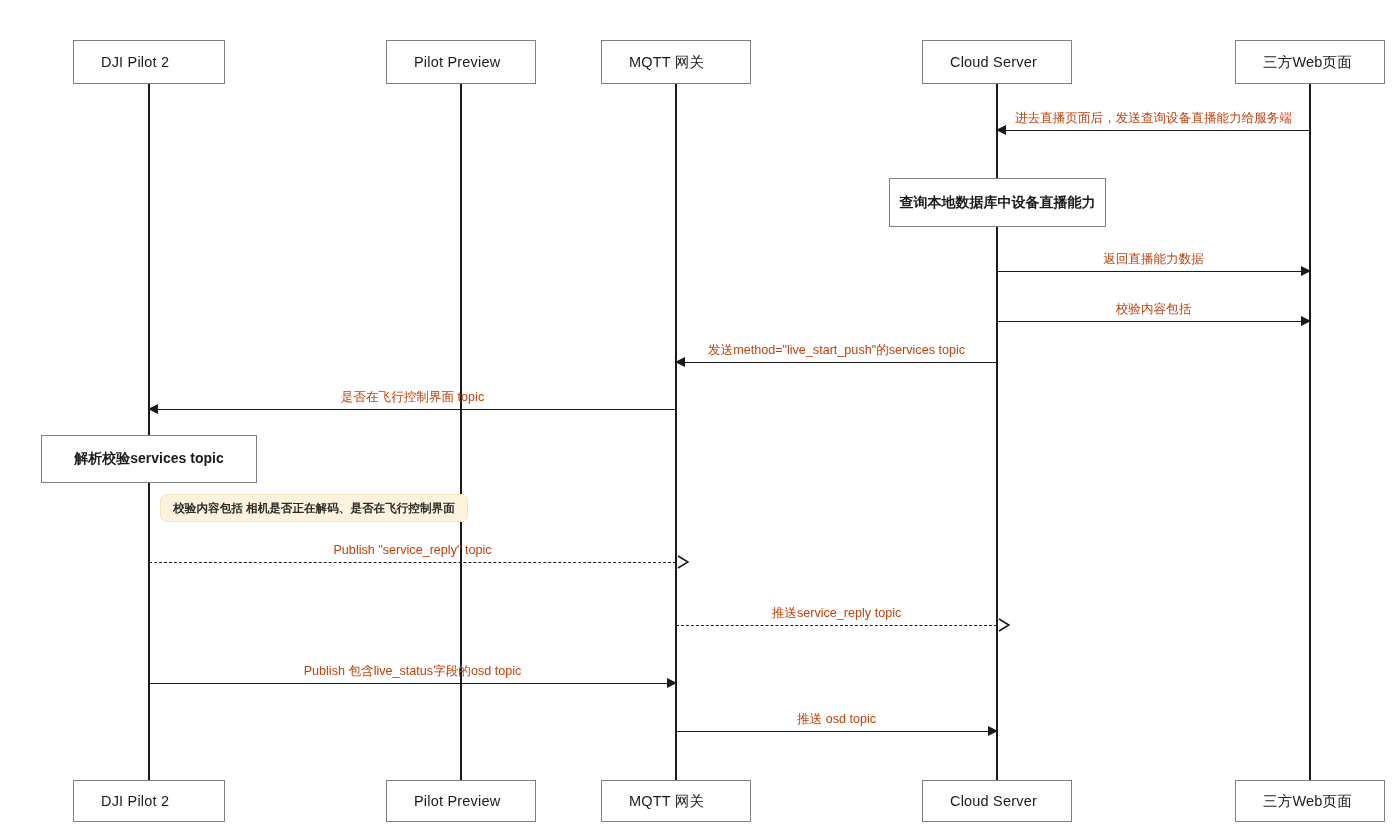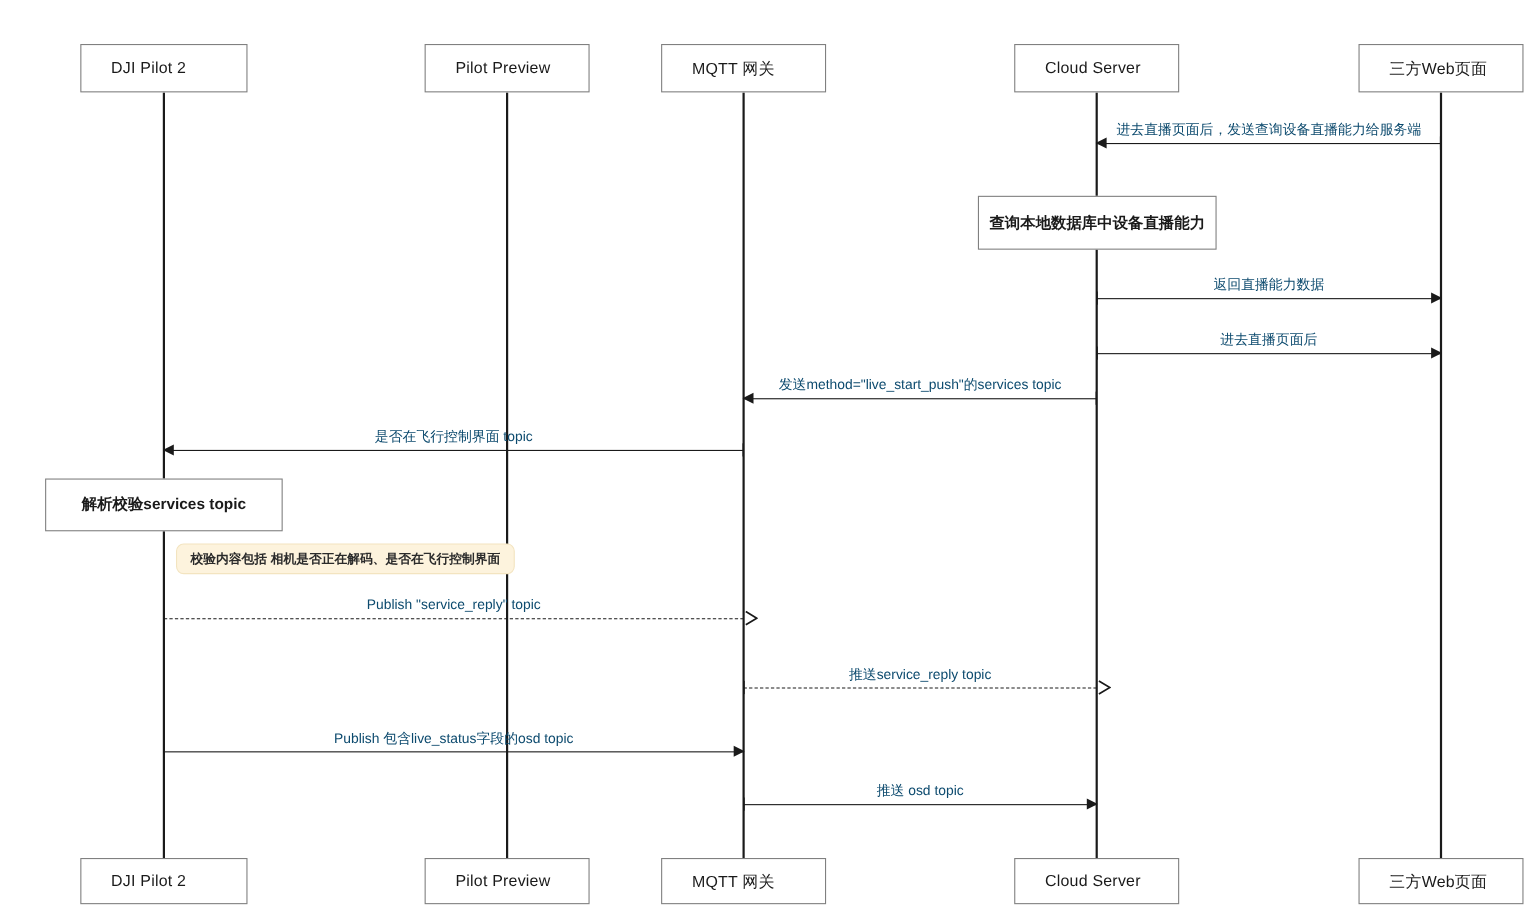--- a/index.html
+++ b/index.html
@@ -56,21 +56,21 @@
   }
   .msg.dashed .line {
     border-top: 1.6px dashed #1a1a1a;
   }
   .msg .label {
     position: absolute;
     bottom: 4px;
     left: 0; right: 0;
     text-align: center;
     font-size: 12.6px;
-    color: #0c4a6e;
+    color: #c2410c;
     white-space: nowrap;
     line-height: 1.2;
   }
   .msg .head {
     position: absolute;
     top: -5px;
     width: 0; height: 0;
   }
   .msg.to-right .head {
     right: -1px;
@@ -173,21 +173,21 @@
       <div class="msg to-right" style="left: 997px; width: 313px; top: 271px;">
         <div class="stub"></div>
         <div class="line"></div>
         <div class="head"></div>
         <div class="label">返回直播能力数据</div>
       </div>
       <div class="msg to-right" style="left: 997px; width: 313px; top: 321px;">
         <div class="stub"></div>
         <div class="line"></div>
         <div class="head"></div>
-        <div class="label">进去直播页面后</div>
+        <div class="label">校验内容包括</div>
       </div>
       <div class="msg to-left" style="left: 676px; width: 321px; top: 362px;">
         <div class="stub"></div>
         <div class="line"></div>
         <div class="head"></div>
         <div class="label">发送method="live_start_push"的services topic</div>
       </div>
       <div class="msg to-left" style="left: 149px; width: 527px; top: 409px;">
         <div class="stub"></div>
         <div class="line"></div>

